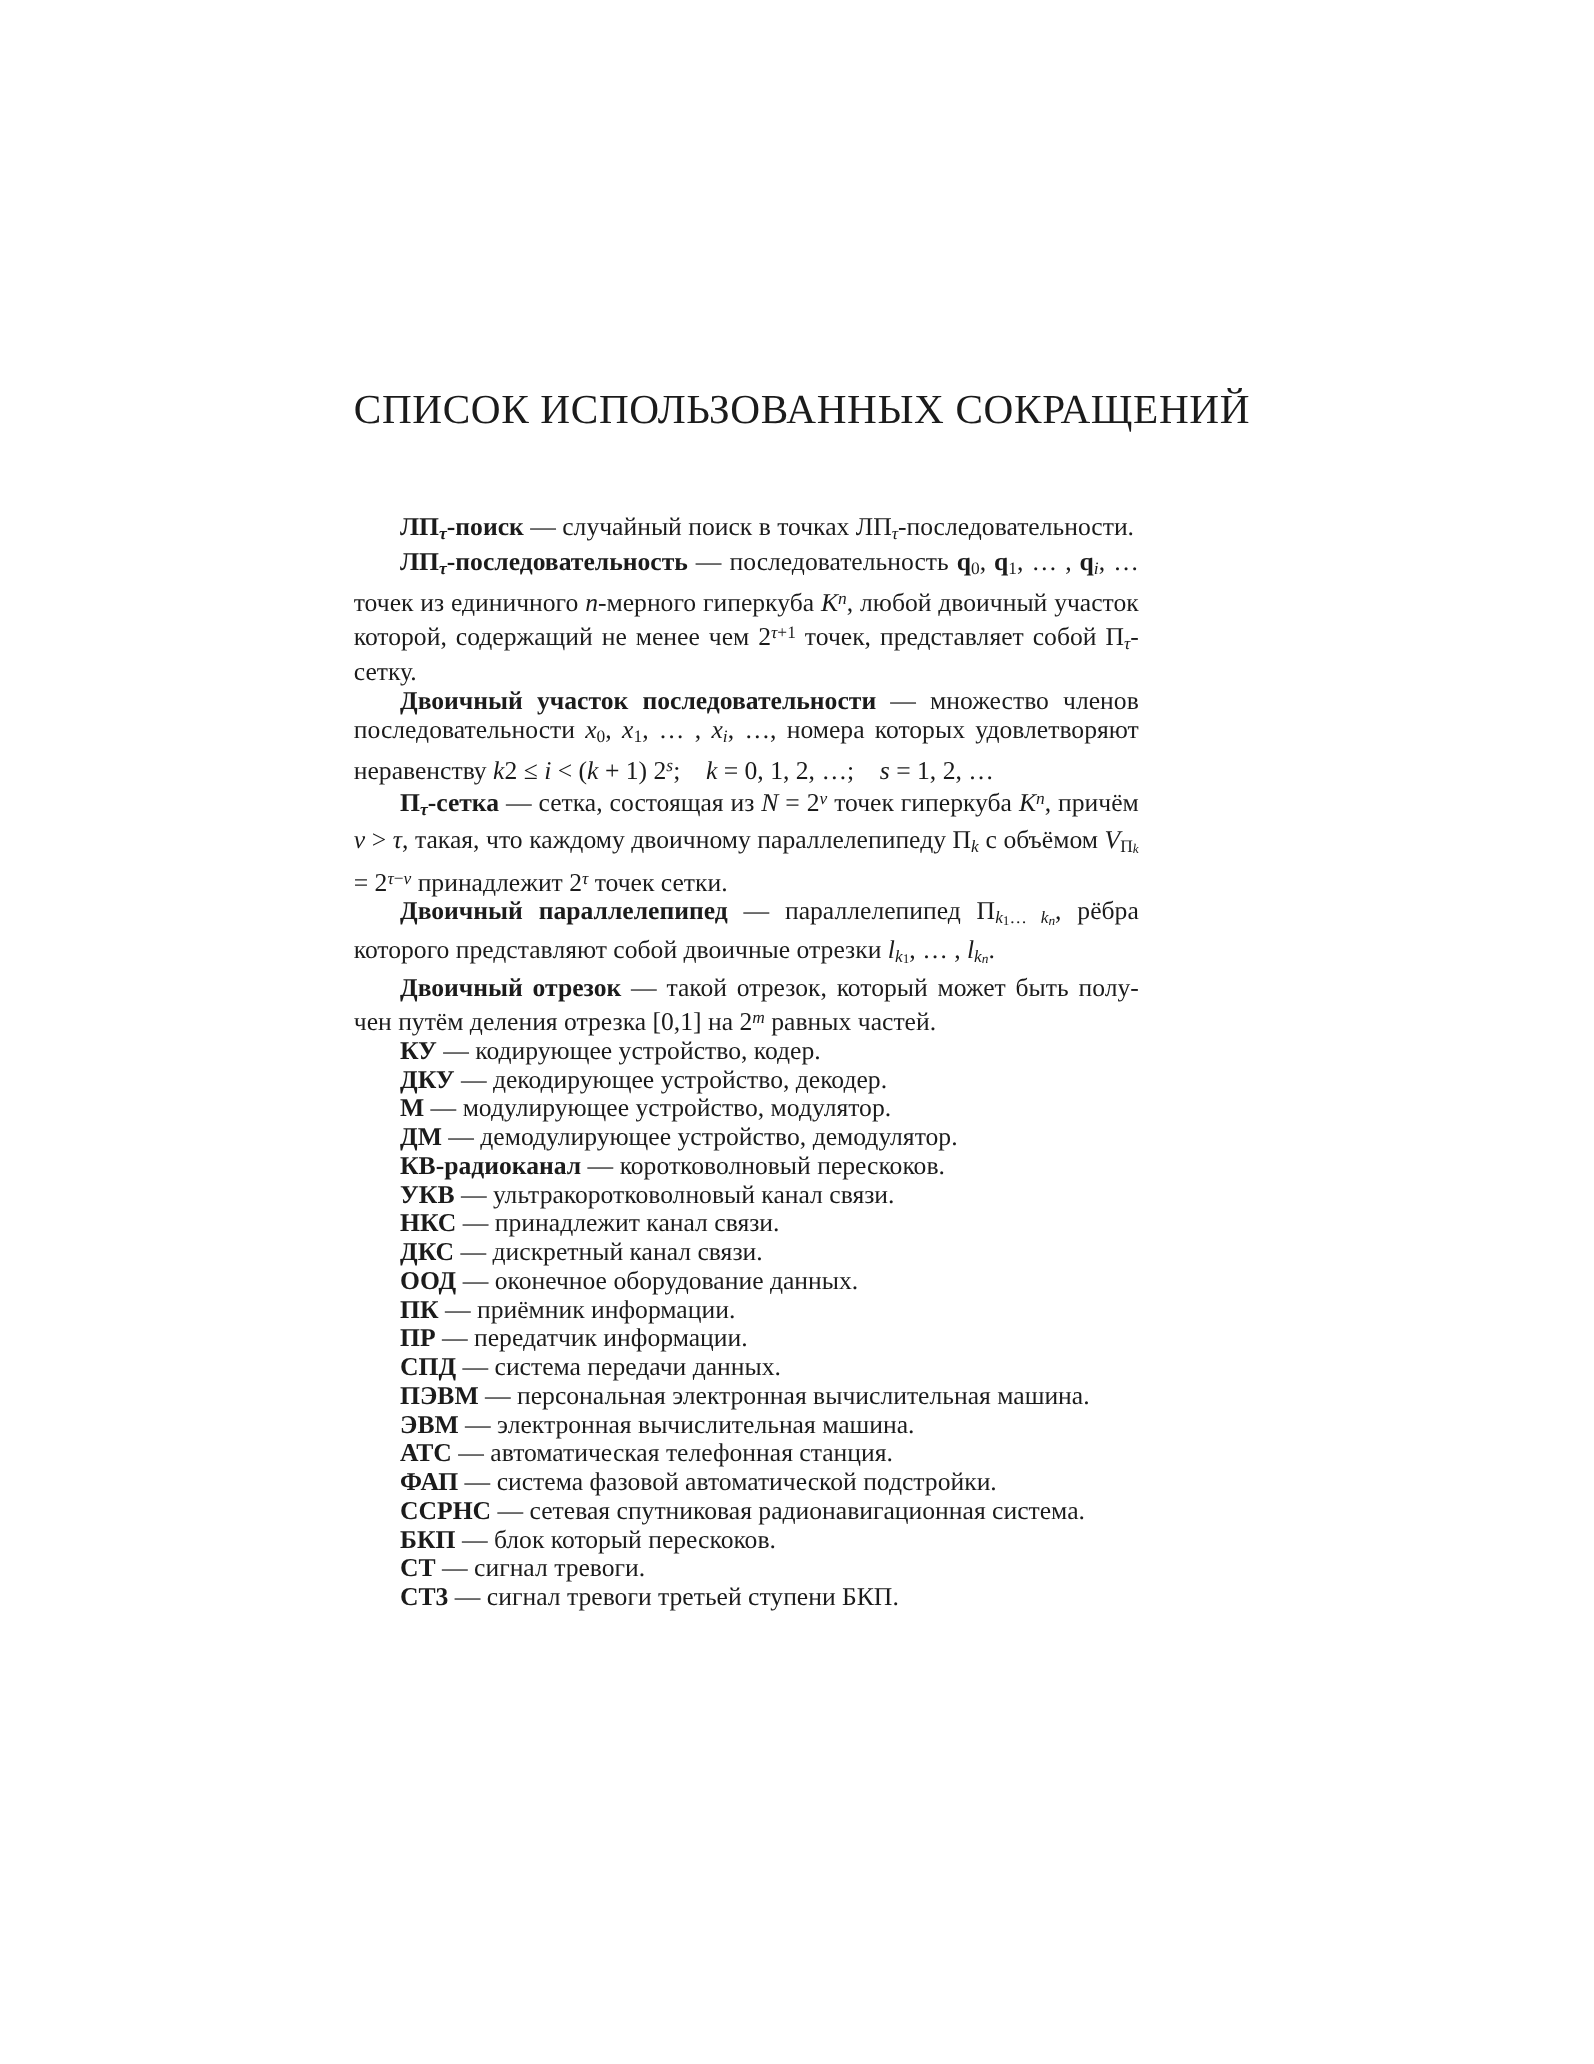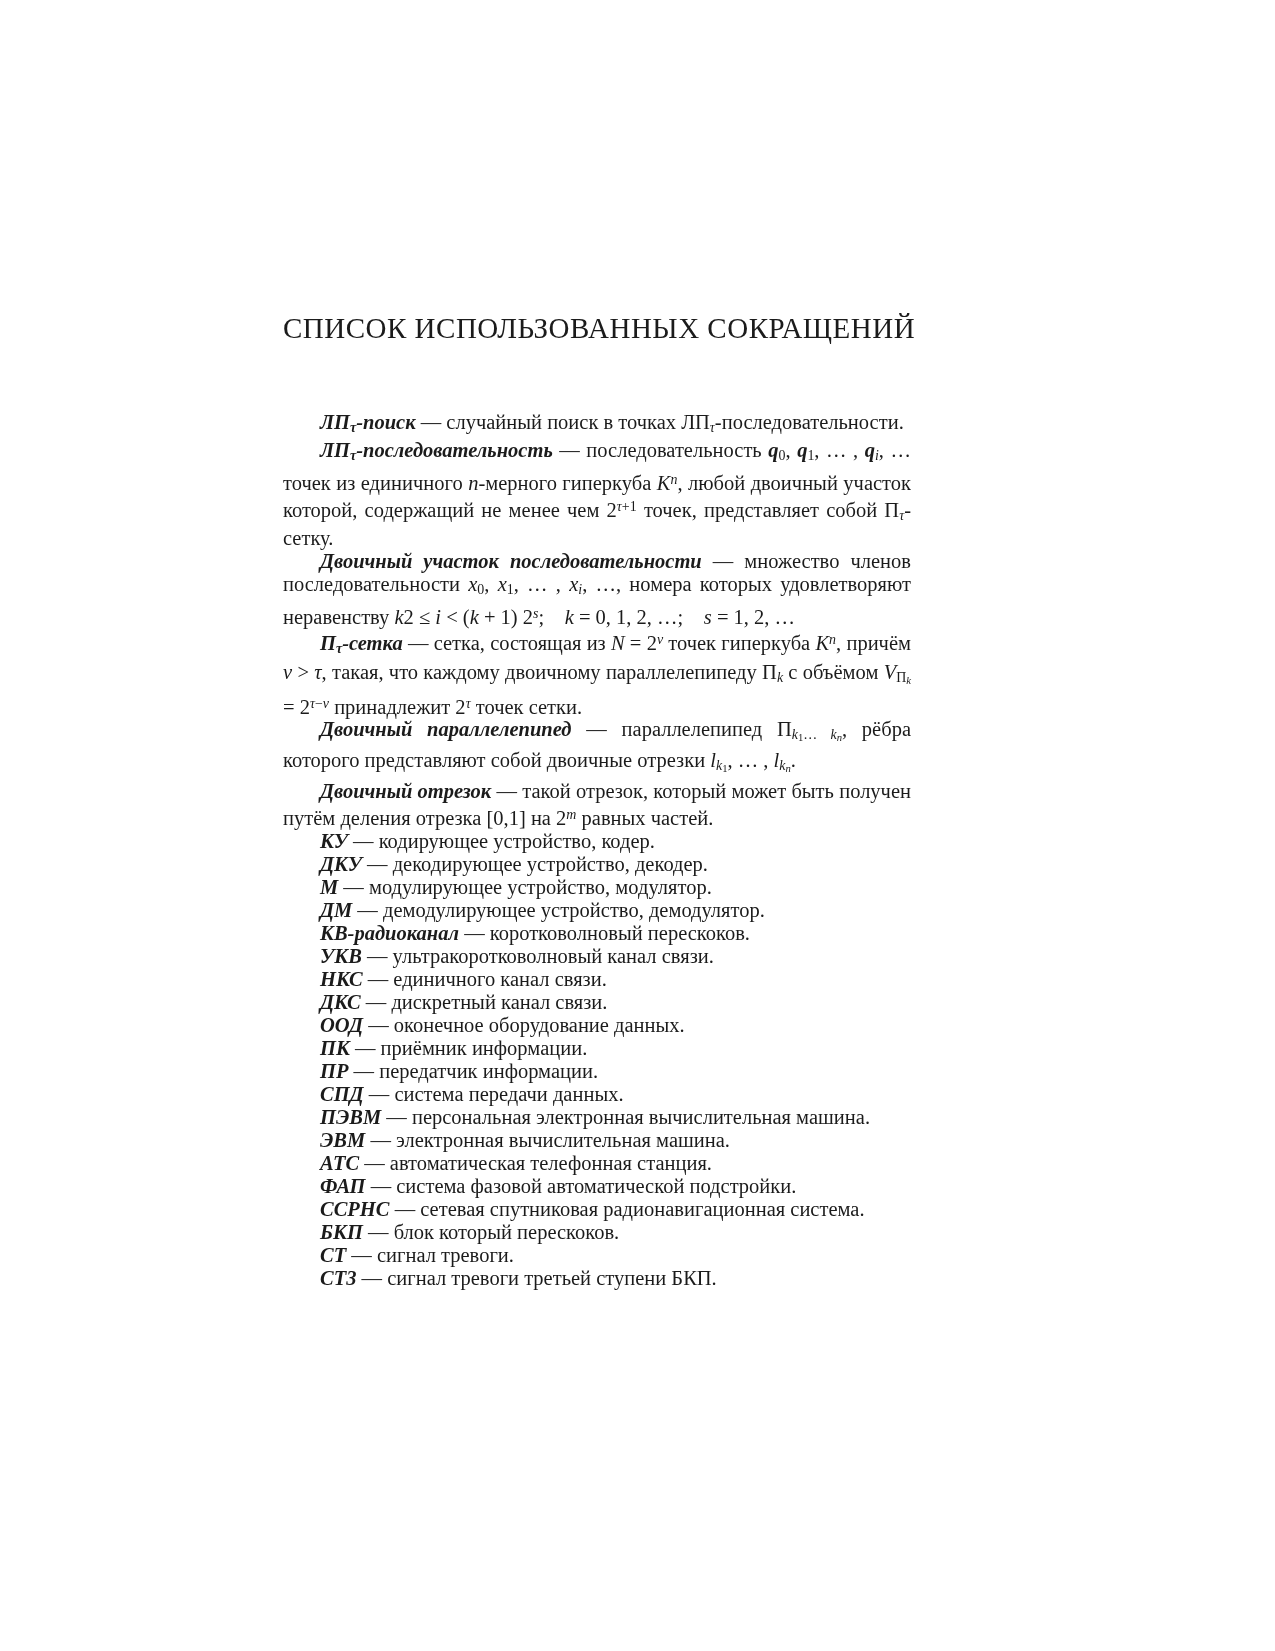--- a/index.html
+++ b/index.html
@@ -15,40 +15,40 @@
     font-family: "Liberation Serif", "DejaVu Serif", serif;
     color: #1b1b1b;
   }
   .content {
     position: absolute;
     left: 283px;
     top: 311px;
     width: 628px;
   }
   .title {
-    font-size: 29px;
+    font-size: 33px;
     line-height: 34px;
     font-weight: 400;
     letter-spacing: 0.5px;
     text-align: center;
     margin: 0 0 66px 0;
     white-space: nowrap;
   }
   .entries {
     font-size: 20.5px;
     line-height: 23px;
   }
   .entry {
     margin: 0;
     text-align: justify;
     text-indent: 37px;
   }
   
   .s-n  { }
-  .s-b  { font-weight: bold; font-style: italic; }
+  .s-b  { font-weight: bold; }
   .s-i  { font-style: italic; }
   .s-sub   { font-size: 68%; vertical-align: -0.25em; }
   .s-subi  { font-size: 68%; vertical-align: -0.25em; font-style: italic; }
   .s-bsubi { font-size: 68%; vertical-align: -0.25em; font-style: italic; font-weight: bold; }
   .s-sup   { font-size: 68%; vertical-align: 0.42em; }
   .s-supi  { font-size: 68%; vertical-align: 0.42em; font-style: italic; }
   .s-ssub  { font-size: 52%; vertical-align: -0.45em; }
   .s-ssubi { font-size: 52%; vertical-align: -0.45em; font-style: italic; }
 </style>
 </head>
@@ -62,21 +62,21 @@
       <p class="entry"><span class="s-b">Двоичный участок последовательности</span><span class="s-n"> — множество членов последовательности </span><span class="s-i">x</span><span class="s-sub">0</span><span class="s-n">, </span><span class="s-i">x</span><span class="s-sub">1</span><span class="s-n">, … , </span><span class="s-i">x</span><span class="s-subi">i</span><span class="s-n">, …, номера которых удовлетворяют неравенству </span><span class="s-i">k</span><span class="s-n">2 ≤ </span><span class="s-i">i</span><span class="s-n"> &lt; (</span><span class="s-i">k</span><span class="s-n"> + 1) 2</span><span class="s-supi">s</span><span class="s-n">;  </span><span class="s-i">k</span><span class="s-n"> = 0, 1, 2, …;  </span><span class="s-i">s</span><span class="s-n"> = 1, 2, …</span></p>
       <p class="entry"><span class="s-b">Π</span><span class="s-bsubi">τ</span><span class="s-b">-сетка</span><span class="s-n"> — сетка, состоящая из </span><span class="s-i">N</span><span class="s-n"> = 2</span><span class="s-supi">ν</span><span class="s-n"> точек гиперкуба </span><span class="s-i">K</span><span class="s-supi">n</span><span class="s-n">, причём </span><span class="s-i">ν</span><span class="s-n"> &gt; </span><span class="s-i">τ</span><span class="s-n">, такая, что каждому двоичному параллелепипеду Π</span><span class="s-subi">k</span><span class="s-n"> с объёмом </span><span class="s-i">V</span><span class="s-sub">Π</span><span class="s-ssubi">k</span><span class="s-n"> = 2</span><span class="s-supi">τ</span><span class="s-sup">−</span><span class="s-supi">ν</span><span class="s-n"> принадлежит 2</span><span class="s-supi">τ</span><span class="s-n"> точек сетки.</span></p>
       <p class="entry"><span class="s-b">Двоичный параллелепипед</span><span class="s-n"> — параллелепипед Π</span><span class="s-subi">k</span><span class="s-ssub">1</span><span class="s-sub">… </span><span class="s-subi">k</span><span class="s-ssubi">n</span><span class="s-n">, рёбра которого представляют собой двоичные отрезки </span><span class="s-i">l</span><span class="s-subi">k</span><span class="s-ssub">1</span><span class="s-n">, … , </span><span class="s-i">l</span><span class="s-subi">k</span><span class="s-ssubi">n</span><span class="s-n">.</span></p>
       <p class="entry"><span class="s-b">Двоичный отрезок</span><span class="s-n"> — такой отрезок, который может быть полу­чен путём деления отрезка [0,1] на 2</span><span class="s-supi">m</span><span class="s-n"> равных частей.</span></p>
       <p class="entry"><span class="s-b">КУ</span><span class="s-n"> — кодирующее устройство, кодер.</span></p>
       <p class="entry"><span class="s-b">ДКУ</span><span class="s-n"> — декодирующее устройство, декодер.</span></p>
       <p class="entry"><span class="s-b">М</span><span class="s-n"> — модулирующее устройство, модулятор.</span></p>
       <p class="entry"><span class="s-b">ДМ</span><span class="s-n"> — демодулирующее устройство, демодулятор.</span></p>
       <p class="entry"><span class="s-b">КВ-радиоканал</span><span class="s-n"> — коротковолновый перескоков.</span></p>
       <p class="entry"><span class="s-b">УКВ</span><span class="s-n"> — ультракоротковолновый канал связи.</span></p>
-      <p class="entry"><span class="s-b">НКС</span><span class="s-n"> — единичного канал связи.</span></p>
+      <p class="entry"><span class="s-b">НКС</span><span class="s-n"> — принадлежит канал связи.</span></p>
       <p class="entry"><span class="s-b">ДКС</span><span class="s-n"> — дискретный канал связи.</span></p>
       <p class="entry"><span class="s-b">ООД</span><span class="s-n"> — оконечное оборудование данных.</span></p>
       <p class="entry"><span class="s-b">ПК</span><span class="s-n"> — приёмник информации.</span></p>
       <p class="entry"><span class="s-b">ПР</span><span class="s-n"> — передатчик информации.</span></p>
       <p class="entry"><span class="s-b">СПД</span><span class="s-n"> — система передачи данных.</span></p>
       <p class="entry"><span class="s-b">ПЭВМ</span><span class="s-n"> — персональная электронная вычислительная машина.</span></p>
       <p class="entry"><span class="s-b">ЭВМ</span><span class="s-n"> — электронная вычислительная машина.</span></p>
       <p class="entry"><span class="s-b">АТС</span><span class="s-n"> — автоматическая телефонная станция.</span></p>
       <p class="entry"><span class="s-b">ФАП</span><span class="s-n"> — система фазовой автоматической подстройки.</span></p>
       <p class="entry"><span class="s-b">ССРНС</span><span class="s-n"> — сетевая спутниковая радионавигационная система.</span></p>

